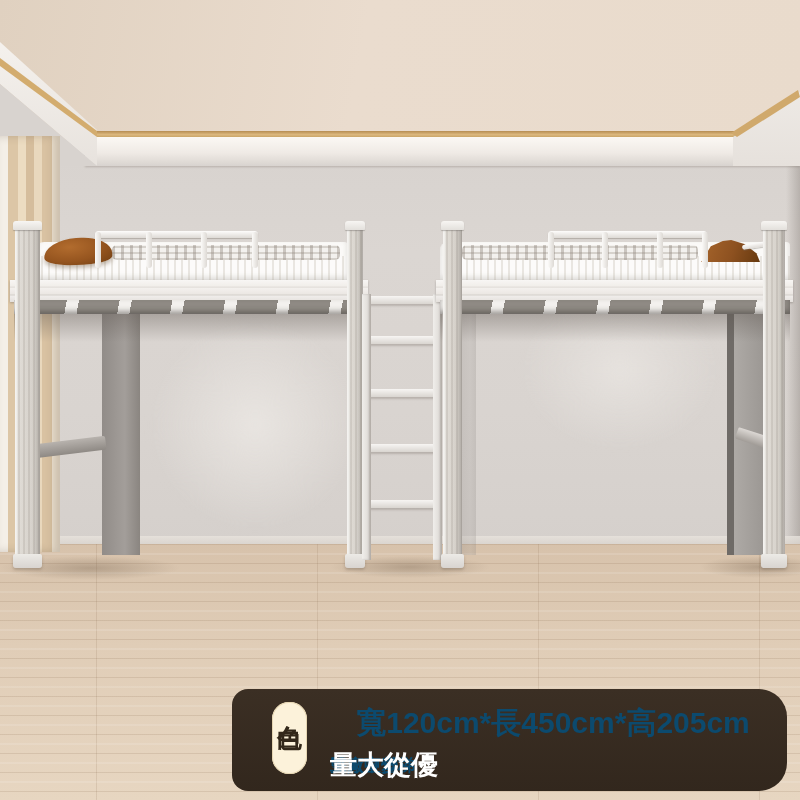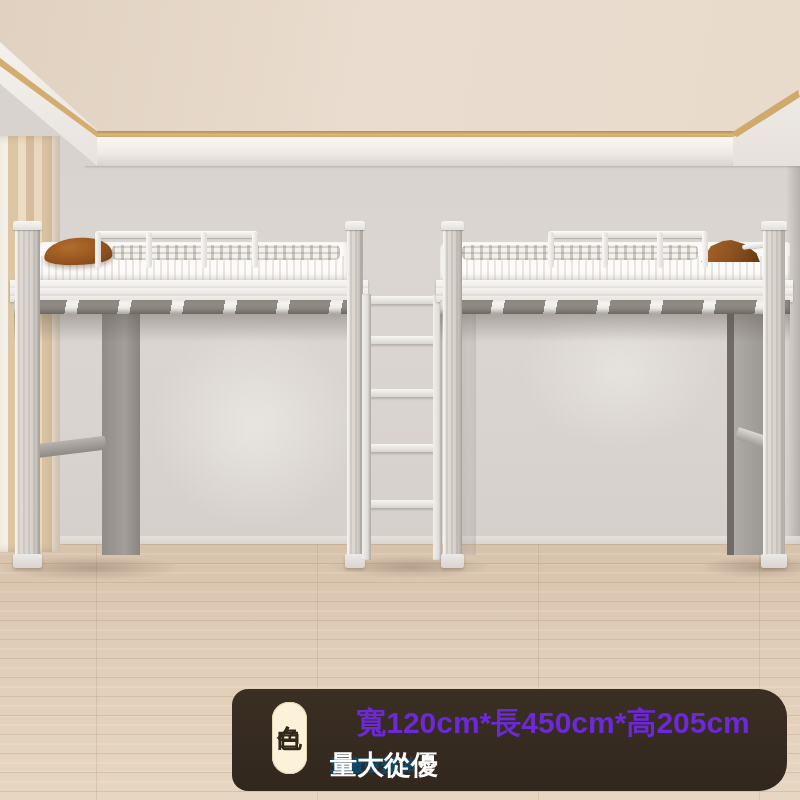--- a/index.html
+++ b/index.html
@@ -84,21 +84,21 @@
     background:linear-gradient(180deg,#3b2f24,#32271d);}
   .name-card{left:20px;top:691px;width:220px;height:98px;border-radius:20px;
     background:linear-gradient(170deg,#ffeecd 0%,#fbd9a4 55%,#f5c483 100%);
     display:flex;flex-direction:column;align-items:center;justify-content:center;
     box-shadow:2px 0 4px rgba(60,45,30,.3);}
   .name-line{position:static;color:#2d2014;font-weight:bold;font-size:35px;line-height:41px;letter-spacing:1px;white-space:nowrap;}
   .variant-pill{left:272px;top:702px;width:35px;height:72px;border-radius:17px;background:#fcf2da;
     display:flex;flex-direction:column;align-items:center;justify-content:center;
     box-shadow:inset 0 0 0 1px #e6d6b2;}
   .variant-char{position:static;color:#33281a;font-weight:bold;font-size:25px;line-height:28px;}
-  .dims{left:322px;top:703px;width:462px;height:40px;color:#6d28d9;font-weight:bold;font-size:30px;
+  .dims{left:322px;top:703px;width:462px;height:40px;color:#0c4a6e;font-weight:bold;font-size:30px;
     text-align:center;white-space:nowrap;line-height:40px;}
   .perks{left:330px;top:748px;width:448px;height:34px;display:flex;align-items:center;justify-content:space-between;}
   .perk{position:static;color:#0c4a6e;font-size:17px;font-weight:bold;white-space:nowrap;}
   .perk.big{font-size:27px;color:#ffffff;}
 </style>
 </head>
 <body>
 
 <div id="stage">
 

